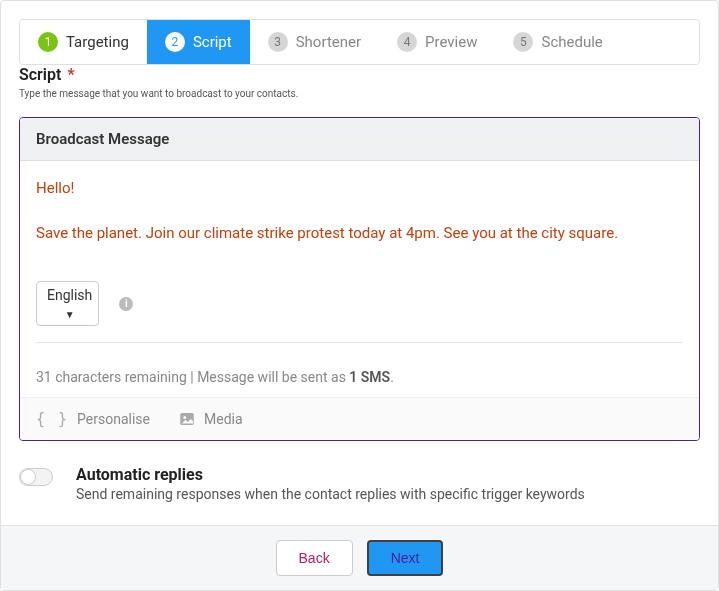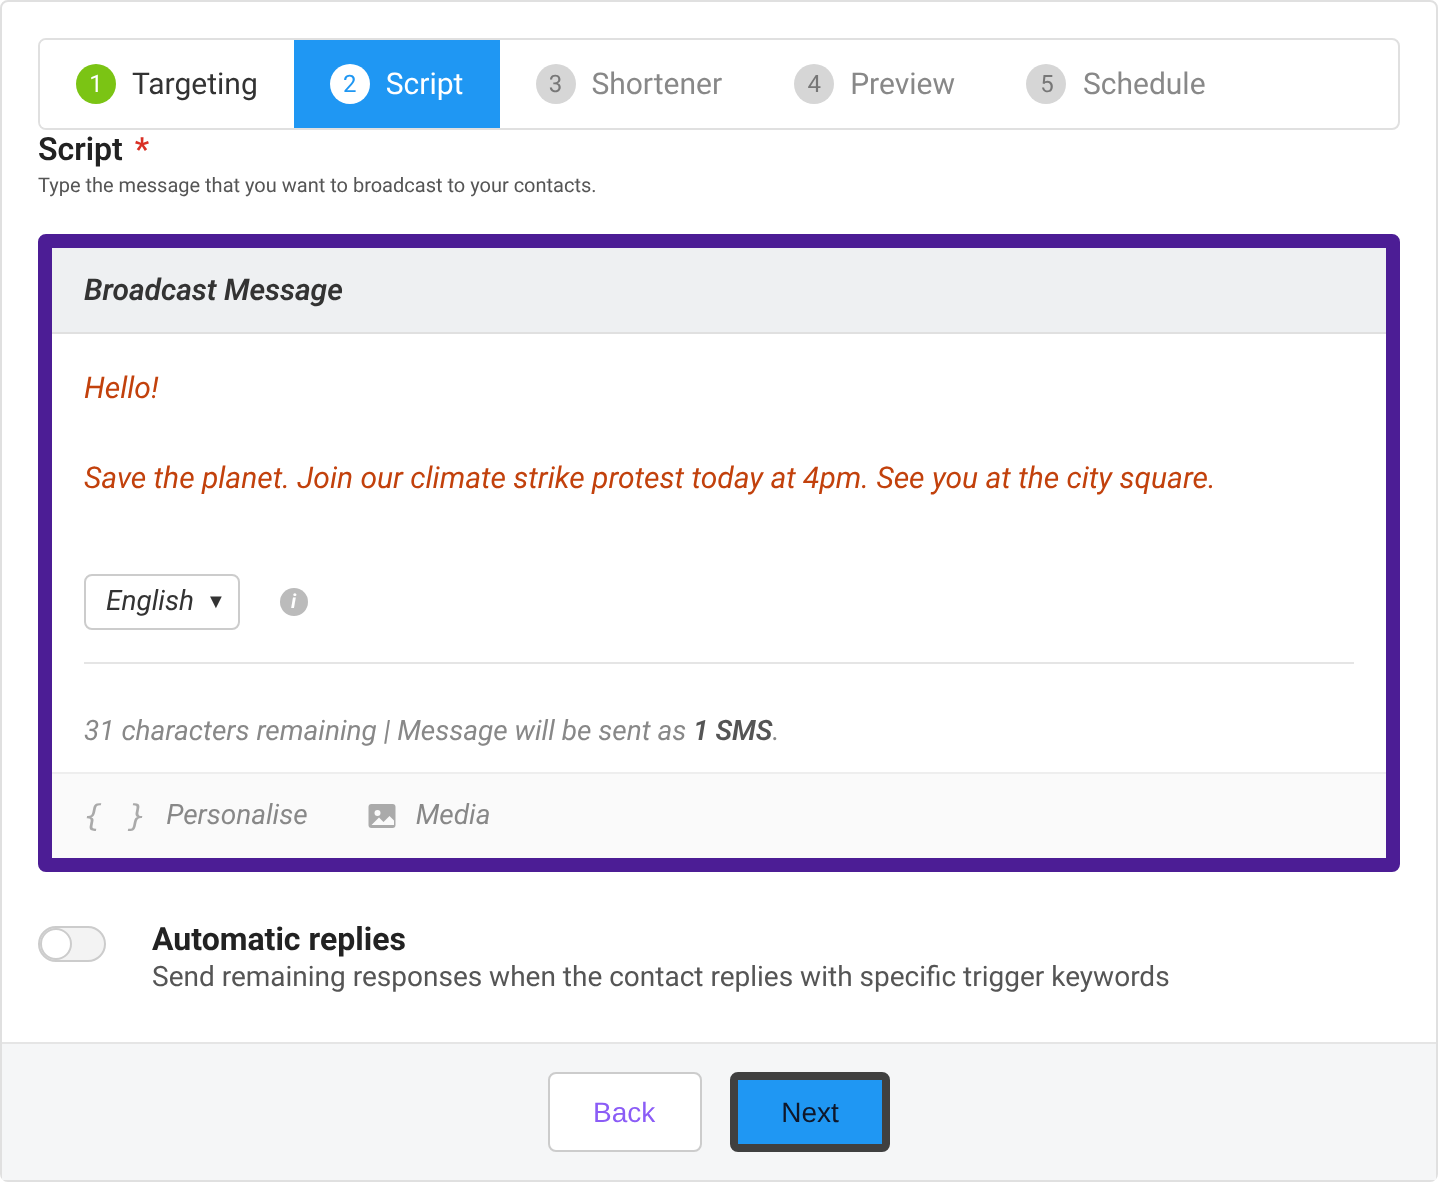--- a/index.html
+++ b/index.html
@@ -66,24 +66,23 @@
   .required { color: #d93025; margin-left:2px; }
   .section-sub {
     margin-top: 4px;
     color: #555;
     font-size: 10px;
   }
 
   
   .card {
     margin-top: 18px;
-    border: 7px solid #4c1d95;
+    border: 1px solid #4c1d95;
     border-radius: 4px;
     overflow: hidden;
-    font-style: italic;
   }
   .card-header {
     background: #eef0f2;
     padding: 12px 16px;
     font-weight: 600;
     font-size: 15px;
     color: #333;
     border-bottom: 1px solid #e0e0e0;
   }
   .card-body { padding: 16px; }
@@ -103,20 +102,21 @@
   .select-wrap {
     border: 1px solid #ccc;
     border-radius: 4px;
     padding: 5px 6px 5px 10px;
     display: inline-flex;
     align-items: center;
     font-size: 14px;
     color: #333;
     cursor: pointer;
     gap: 6px;
+    flex-direction: column;
   }
   .select-wrap .caret { font-size: 10px; color:#333; }
   .stop-text {
     font-size: 14px;
     color: #333;
     display:flex; align-items:center; gap:6px;
   }
   .info-icon {
     width:14px; height:14px; border-radius:50%;
     background:#bbb; color:#fff; font-size:10px;
@@ -183,22 +183,22 @@
     display:flex;
     justify-content:center;
     gap:14px;
   }
   .btn {
     padding: 8px 22px;
     border-radius:4px;
     font-size:14px;
     cursor:pointer;
   }
-  .btn-secondary { background:#fff; border:1px solid #ccc; color:#8b5cf6; }
-  .btn-primary { background:#1f97f3; border:4px solid #404040; color:#0f172a; }
+  .btn-secondary { background:#fff; border:1px solid #ccc; color:#be185d; }
+  .btn-primary { background:#1f97f3; border:2px solid #404040; color:#4c1d95; }
 </style>
 </head>
 <body>
 
 <div class="container">
   <div class="content-wrap">
 
     <div class="tabs">
       <div class="tab done">
         <span class="circle">1</span>

